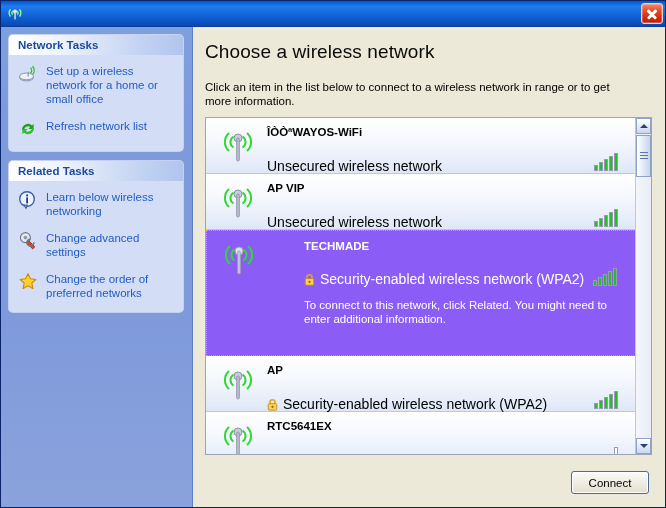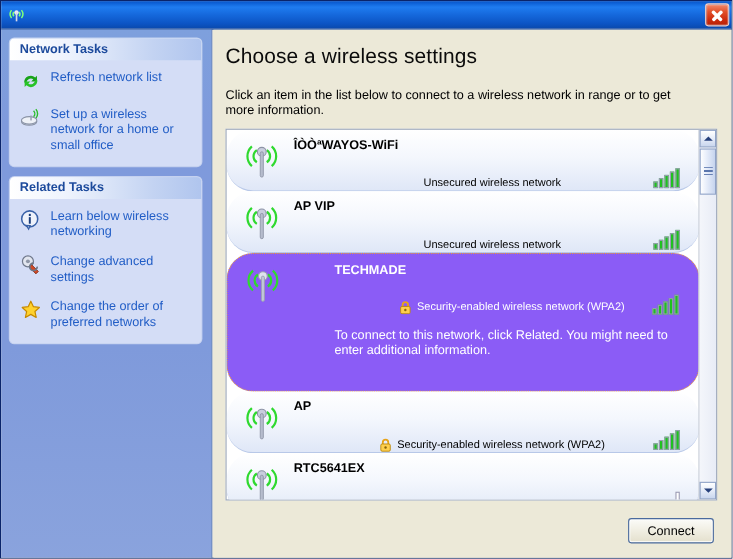--- a/index.html
+++ b/index.html
@@ -176,21 +176,20 @@
     overflow: hidden;
   }
   .net-row {
     position: relative;
     box-sizing: border-box;
     background: linear-gradient(180deg, #ffffff 0%, #f4f7fd 45%, #dfe7f7 100%);
     border-bottom: 1px solid #b8c8e8;
     padding: 7px 8px 7px 8px;
     cursor: pointer;
     height: 56px;
-    border-radius: 24px;
   }
   .net-row.selected {
     background: #8b5cf6;
     border: 1px dotted #f0a030;
     height: 126px;
     padding-top: 8px;
     padding-left: 44px;
   }
   .net-icon {
     position: absolute;
@@ -204,27 +203,26 @@
   }
   .net-name {
     font-size: 11.5px;
     font-weight: bold;
     color: #000000;
     line-height: 13px;
     padding-top: 1px;
   }
   .net-row.selected .net-name { color: #ffffff; }
   .net-sec {
-    font-size: 10px;
+    font-size: 14px;
     color: #000000;
     margin-top: 21px;
     display: flex;
     align-items: center;
     line-height: 13px;
-    justify-content: center;
   }
   .net-row.selected .net-sec { color: #ffffff; margin-top: 20px; }
   .net-hint {
     font-size: 11.5px;
     color: #ffffff;
     margin-top: 12px;
     line-height: 14px;
     width: 330px;
   }
   .lock-icon {
@@ -353,39 +351,39 @@
   <div class="body-area">
 
     <div class="sidebar">
 
       <div class="panel">
         <div class="panel-header">Network Tasks</div>
         <div class="panel-body">
 
           <div class="task">
             <span class="task-icon">
-              <svg width="20" height="20" viewBox="0 0 20 20">
-                <path d="M4 11 A6 6 0 0 1 14 6.4 l1.6-1.6 0 5.2 -5.2 0 1.9-1.9 A4 4 0 0 0 6 11z" fill="#19a319"></path>
-                <path d="M16 9 A6 6 0 0 1 6 13.6 L4.4 15.2 l0-5.2 5.2 0 -1.9 1.9 A4 4 0 0 0 14 9z" fill="#27c327"></path>
-              </svg>
-            </span>
-            <span class="task-label">Refresh network list</span>
-          </div>
-
-          <div class="task">
-            <span class="task-icon">
               <svg width="22" height="20" viewBox="0 0 22 20">
                 <path d="M12.5 3.6 A4 4 0 0 1 12.5 9.2" stroke="#2bbd2b" stroke-width="1.3" fill="none"></path>
                 <path d="M14.6 2.2 A6.4 6.4 0 0 1 14.6 10.6" stroke="#2bbd2b" stroke-width="1.3" fill="none"></path>
                 <ellipse cx="8.5" cy="13.5" rx="7" ry="3.4" fill="#cfd6e4" stroke="#8a93a6"></ellipse>
                 <ellipse cx="8.5" cy="12.4" rx="7" ry="3.4" fill="#eef1f7" stroke="#8a93a6"></ellipse>
                 <rect x="9.5" y="8" width="1.4" height="4.5" fill="#9aa2b4"></rect>
               </svg>
             </span>
             <span class="task-label">Set up a wireless network for a home or small office</span>
+          </div>
+
+          <div class="task">
+            <span class="task-icon">
+              <svg width="20" height="20" viewBox="0 0 20 20">
+                <path d="M4 11 A6 6 0 0 1 14 6.4 l1.6-1.6 0 5.2 -5.2 0 1.9-1.9 A4 4 0 0 0 6 11z" fill="#19a319"></path>
+                <path d="M16 9 A6 6 0 0 1 6 13.6 L4.4 15.2 l0-5.2 5.2 0 -1.9 1.9 A4 4 0 0 0 14 9z" fill="#27c327"></path>
+              </svg>
+            </span>
+            <span class="task-label">Refresh network list</span>
           </div>
 
         </div>
       </div>
 
       <div class="panel">
         <div class="panel-header">Related Tasks</div>
         <div class="panel-body">
 
           <div class="task">
@@ -419,21 +417,21 @@
               </svg>
             </span>
             <span class="task-label">Change the order of preferred networks</span>
           </div>
 
         </div>
       </div>
     </div>
 
     <div class="content">
-      <h1 class="page-title">Choose a wireless settings</h1>
+      <h1 class="page-title">Choose a wireless network</h1>
       <div class="instructions">Click an item in the list below to connect to a wireless network in range or to get more information.</div>
 
       <div class="netlist-wrap">
         <div class="netlist">
 
           <div class="net-row">
             <span class="net-icon">
               <svg width="40" height="42" viewBox="0 0 40 42">
                 <path d="M11 7 A12 12 0 0 0 11 25" stroke="#2fd92f" stroke-width="2" fill="none"></path>
                 <path d="M15.5 10.5 A6.5 6.5 0 0 0 15.5 21.5" stroke="#2fd92f" stroke-width="2" fill="none"></path>

